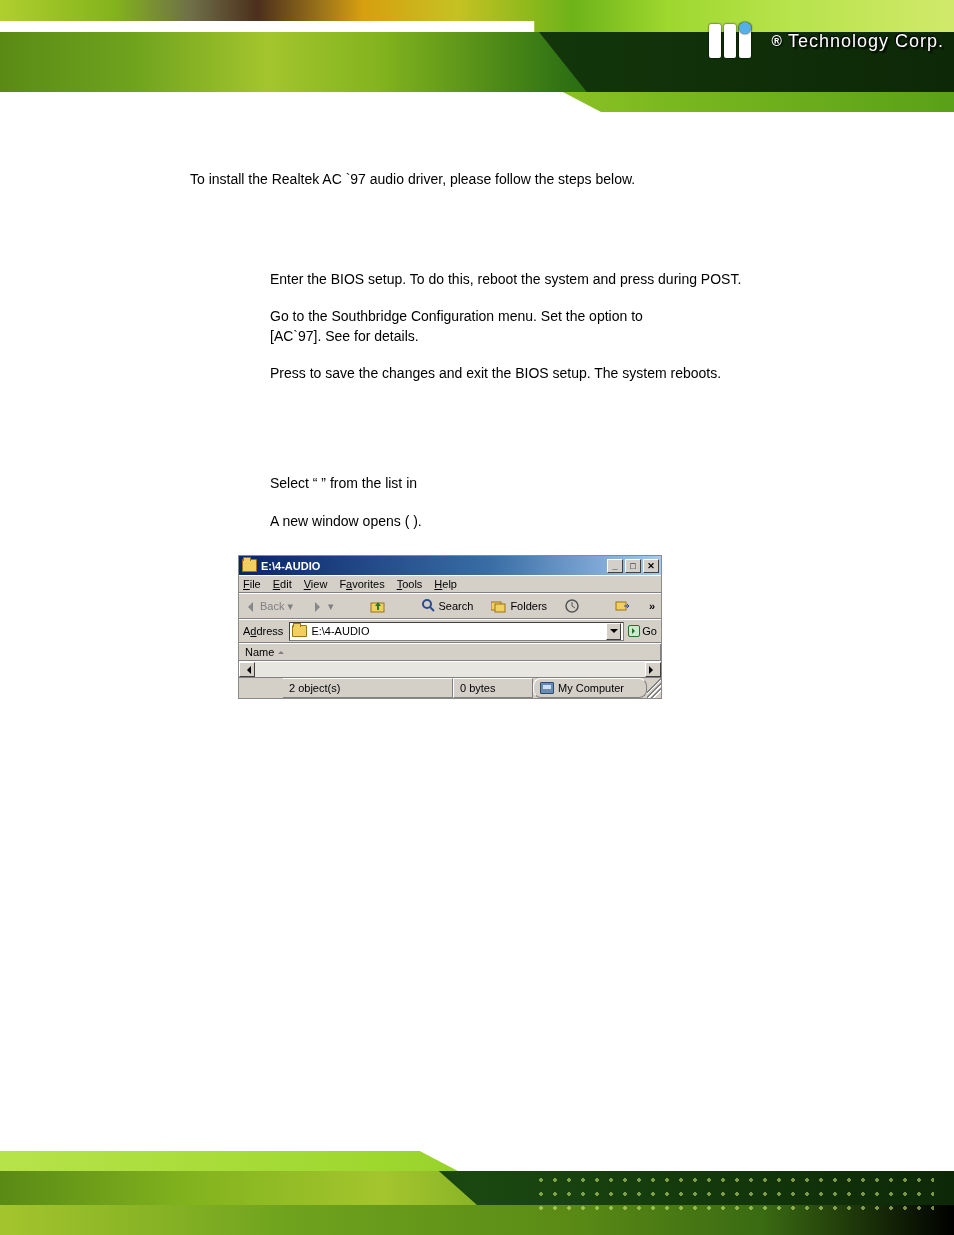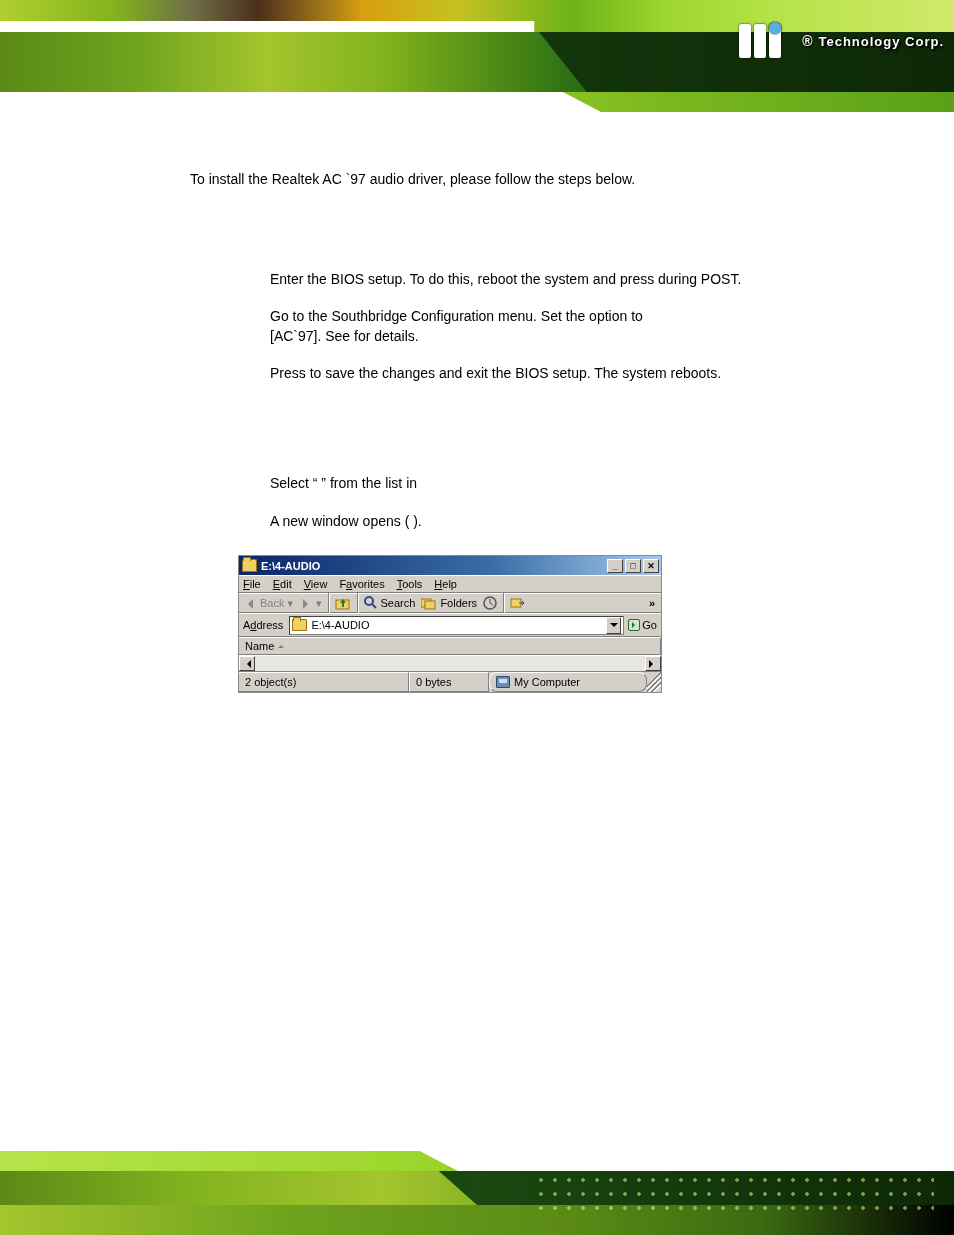--- a/index.html
+++ b/index.html
@@ -54,21 +54,21 @@
     position: absolute;
     top: 24px; right: 10px;
     display: flex;
     align-items: center;
     gap: 6px;
   }
   .iei-logo { display:flex; align-items:flex-end; gap:3px; }
   .iei-logo .bar { width:12px; height:34px; background:#fff; border-radius:2px; box-shadow:0 0 2px #000; }
   .iei-logo .dot { width:12px; height:12px; background:#56b0e8; border-radius:50%; position:relative; top:-24px; left:-15px; box-shadow:0 0 2px #000; }
   .tech-corp {
-    font-weight:bold; font-size:13px; color:#fff;
+    font-weight:normal; font-size:18px; color:#fff;
     text-shadow: 2px 2px 2px #000, -1px -1px 1px #000;
     letter-spacing:1px;
     text-align:center;
   }
 
   
   .content {
     position: absolute;
     top: 170px;
     left: 190px;
@@ -100,21 +100,21 @@
     border-radius:1px 1px 0 0; margin-right:4px; position:relative;
   }
   .titlebar .folder-ico:before { content:""; position:absolute; top:-3px; left:0; width:6px; height:3px; background:#f0d060; border:1px solid #a07010; border-bottom:none; border-radius:1px 1px 0 0; }
   .titlebar .ttl { flex:1; font-weight:bold; font-size:11px; }
   .winbtn { width:16px; height:14px; background:#d4d0c8; border:1px solid #fff; border-right-color:#404040; border-bottom-color:#404040; margin-left:2px; display:flex; align-items:center; justify-content:center; font-size:9px; font-family:Arial; color:#000; font-weight:bold; }
 
   .menubar { display:flex; padding:2px 4px; background:#d4d0c8; border-bottom:1px solid #808080; border-top:1px solid #fff; gap:12px; }
   .menubar .m { cursor:default; }
   .menubar .m u { text-decoration:underline; }
 
-  .toolbar { display:flex; align-items:center; padding:2px 4px; border-bottom:1px solid #808080; border-top:1px solid #fff; gap:6px; height:20px; }
+  .toolbar { display:flex; align-items:center; padding:2px 4px; border-bottom:1px solid #808080; border-top:1px solid #fff; gap:18px; height:26px; }
   .tool-btn { display:flex; align-items:center; gap:3px; color:#808080; }
   .tool-btn.enabled { color:#000; }
   .arrow-ico { width:14px; height:12px; display:inline-block; position:relative; }
   .arrow-ico:before { content:""; position:absolute; left:0; top:2px; border:5px solid transparent; border-right-color:#888; }
   .carr-ico { width:14px; height:12px; display:inline-block; position:relative; }
   .carr-ico:before { content:""; position:absolute; left:4px; top:2px; border:5px solid transparent; border-left-color:#888; }
   .sep { width:1px; height:20px; background:#808080; box-shadow:1px 0 #fff; }
   .chev-more { margin-left:auto; font-weight:bold; color:#000; padding-right:2px;}
 
   .addrbar { display:flex; align-items:center; padding:4px 4px; border-bottom:1px solid #808080; border-top:1px solid #fff; gap:4px; height:24px; }
@@ -134,21 +134,21 @@
   .file-row { display:flex; align-items:center; gap:4px; padding:1px 4px; }
   .folder-sm { width:15px; height:12px; background:#f0d060; border:1px solid #a07010; border-radius:1px 1px 0 0; position:relative; }
   .folder-sm:before { content:""; position:absolute; top:-3px; left:0; width:6px; height:3px; background:#f0d060; border:1px solid #a07010; border-bottom:none; border-radius:1px 1px 0 0; }
 
   .hscroll { display:flex; background:#d4d0c8; border-top:1px solid #fff; height:16px; }
   .scrbtn { width:16px; background:#d4d0c8; border:1px solid #fff; border-right-color:#404040; border-bottom-color:#404040; display:flex; align-items:center; justify-content:center; }
   .scrbtn.l:after { content:""; border:4px solid transparent; border-right-color:#000; }
   .scrbtn.r:after { content:""; border:4px solid transparent; border-left-color:#000; }
   .track { flex:1; background:#e8e6e0; }
 
-  .statusbar { display:flex; border-top:1px solid #808080; }
+  .statusbar { display:flex; border-top:1px solid #808080;padding-left:44px; }
   .statusbar .pane { border:1px solid #808080; border-top-color:#fff; border-left-color:#fff; padding:2px 6px; height:20px; display:flex; align-items:center; gap:4px;}
   .statusbar .pane.p1 { width:170px; border-left:none; }
   .statusbar .pane.p2 { width:80px; }
   .statusbar .pane.p3 { flex:1;border-radius:8px; }
   .statusbar .grip { width:14px; background:
      linear-gradient(135deg, transparent 40%, #808080 40%, #808080 45%, #fff 45%, #fff 50%, transparent 50%),
      linear-gradient(135deg, transparent 55%, #808080 55%, #808080 60%, #fff 60%, #fff 65%, transparent 65%),
      linear-gradient(135deg, transparent 70%, #808080 70%, #808080 75%, #fff 75%, #fff 80%, transparent 80%);
      background-size:100% 100%;
   }

